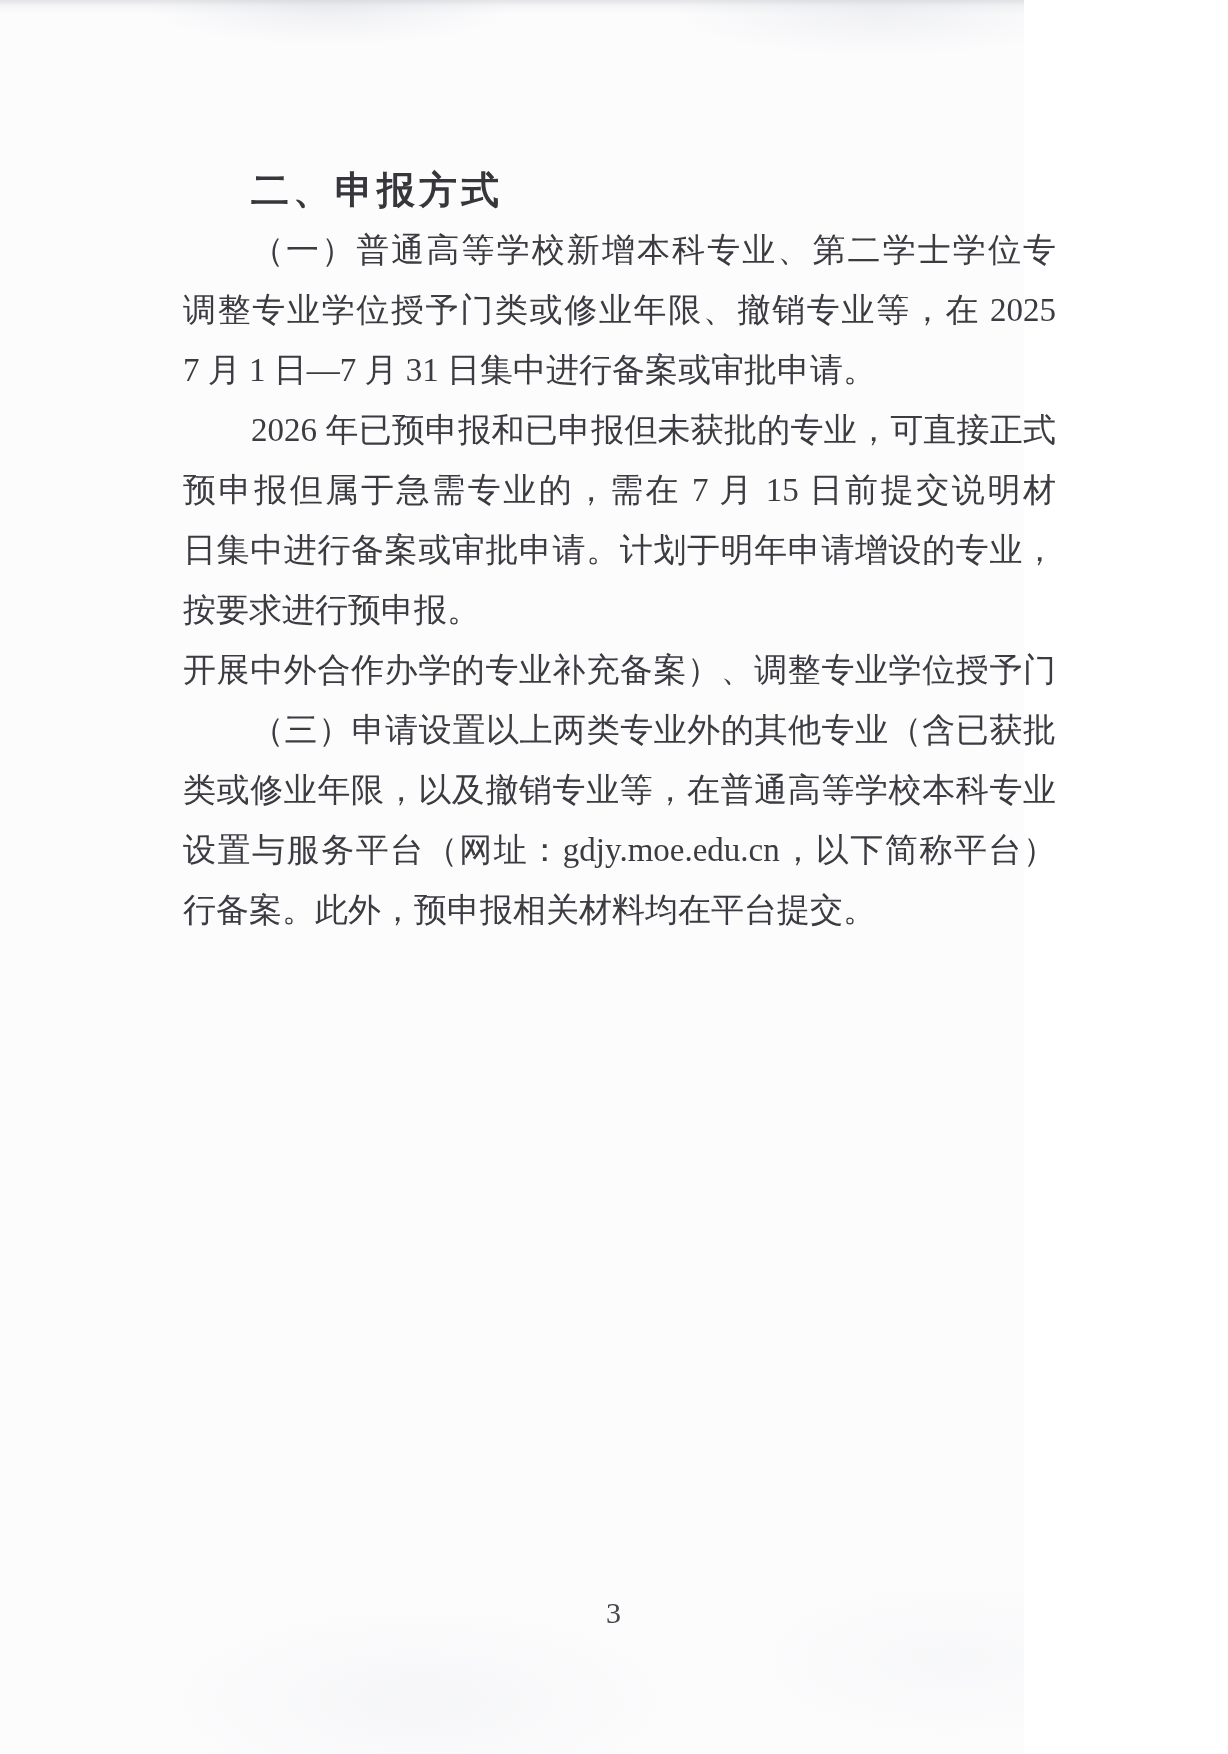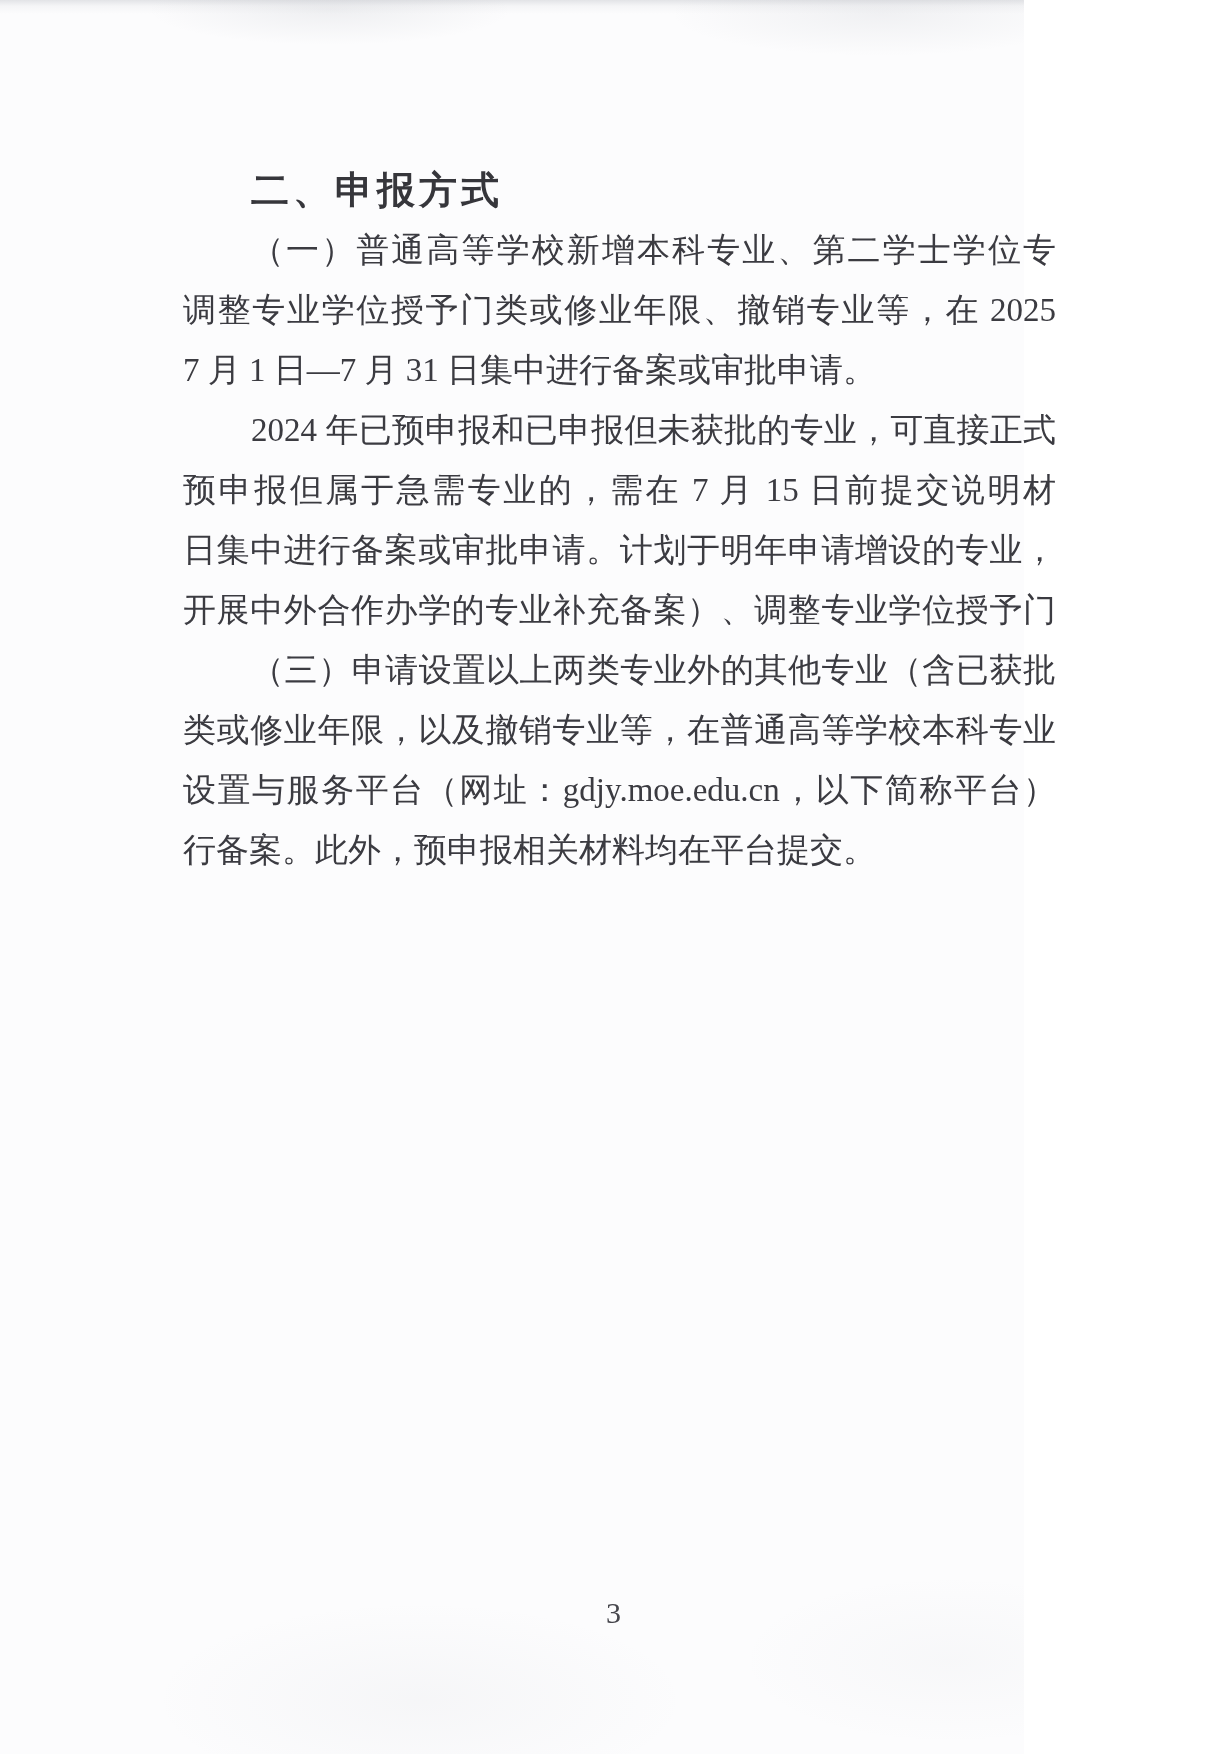--- a/index.html
+++ b/index.html
@@ -82,23 +82,24 @@
 <div class="page">
   <div class="content">
     <div class="doc-heading">二、申报方式</div>
     <div id="paragraphs">
         <div class="paragraph">
           <div class="line first">（一）普通高等学校新增本科专业、第二学士学位专业、</div>
           <div class="line">调整专业学位授予门类或修业年限、撤销专业等，在 2025 年</div>
           <div class="line last">7 月 1 日—7 月 31 日集中进行备案或审批申请。</div>
         </div>
         <div class="paragraph">
-          <div class="line first">2024 年已预申报和已申报但未获批的专业，可直接正式</div>
+          <div class="line first">2026 年已预申报和已申报但未获批的专业，可直接正式</div>
           <div class="line">预申报但属于急需专业的，需在 7 月 15 日前提交说明材料，</div>
           <div class="line">日集中进行备案或审批申请。计划于明年申请增设的专业，需</div>
+          <div class="line last">按要求进行预申报。</div>
         </div>
         <div class="paragraph">
           <div class="line">开展中外合作办学的专业补充备案）、调整专业学位授予门</div>
           <div class="line first">（三）申请设置以上两类专业外的其他专业（含已获批</div>
           <div class="line">类或修业年限，以及撤销专业等，在普通高等学校本科专业</div>
           <div class="line">设置与服务平台（网址：gdjy.moe.edu.cn，以下简称平台）进</div>
           <div class="line last">行备案。此外，预申报相关材料均在平台提交。</div>
         </div>
       </div>
   </div>

